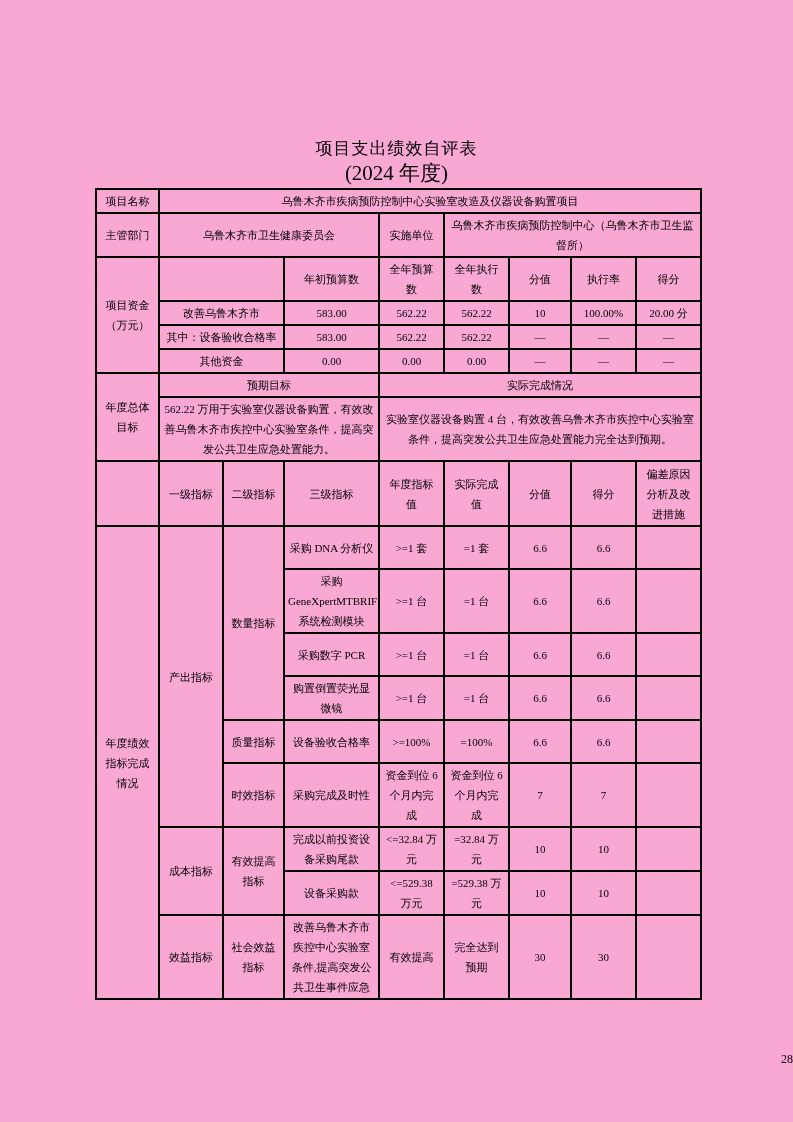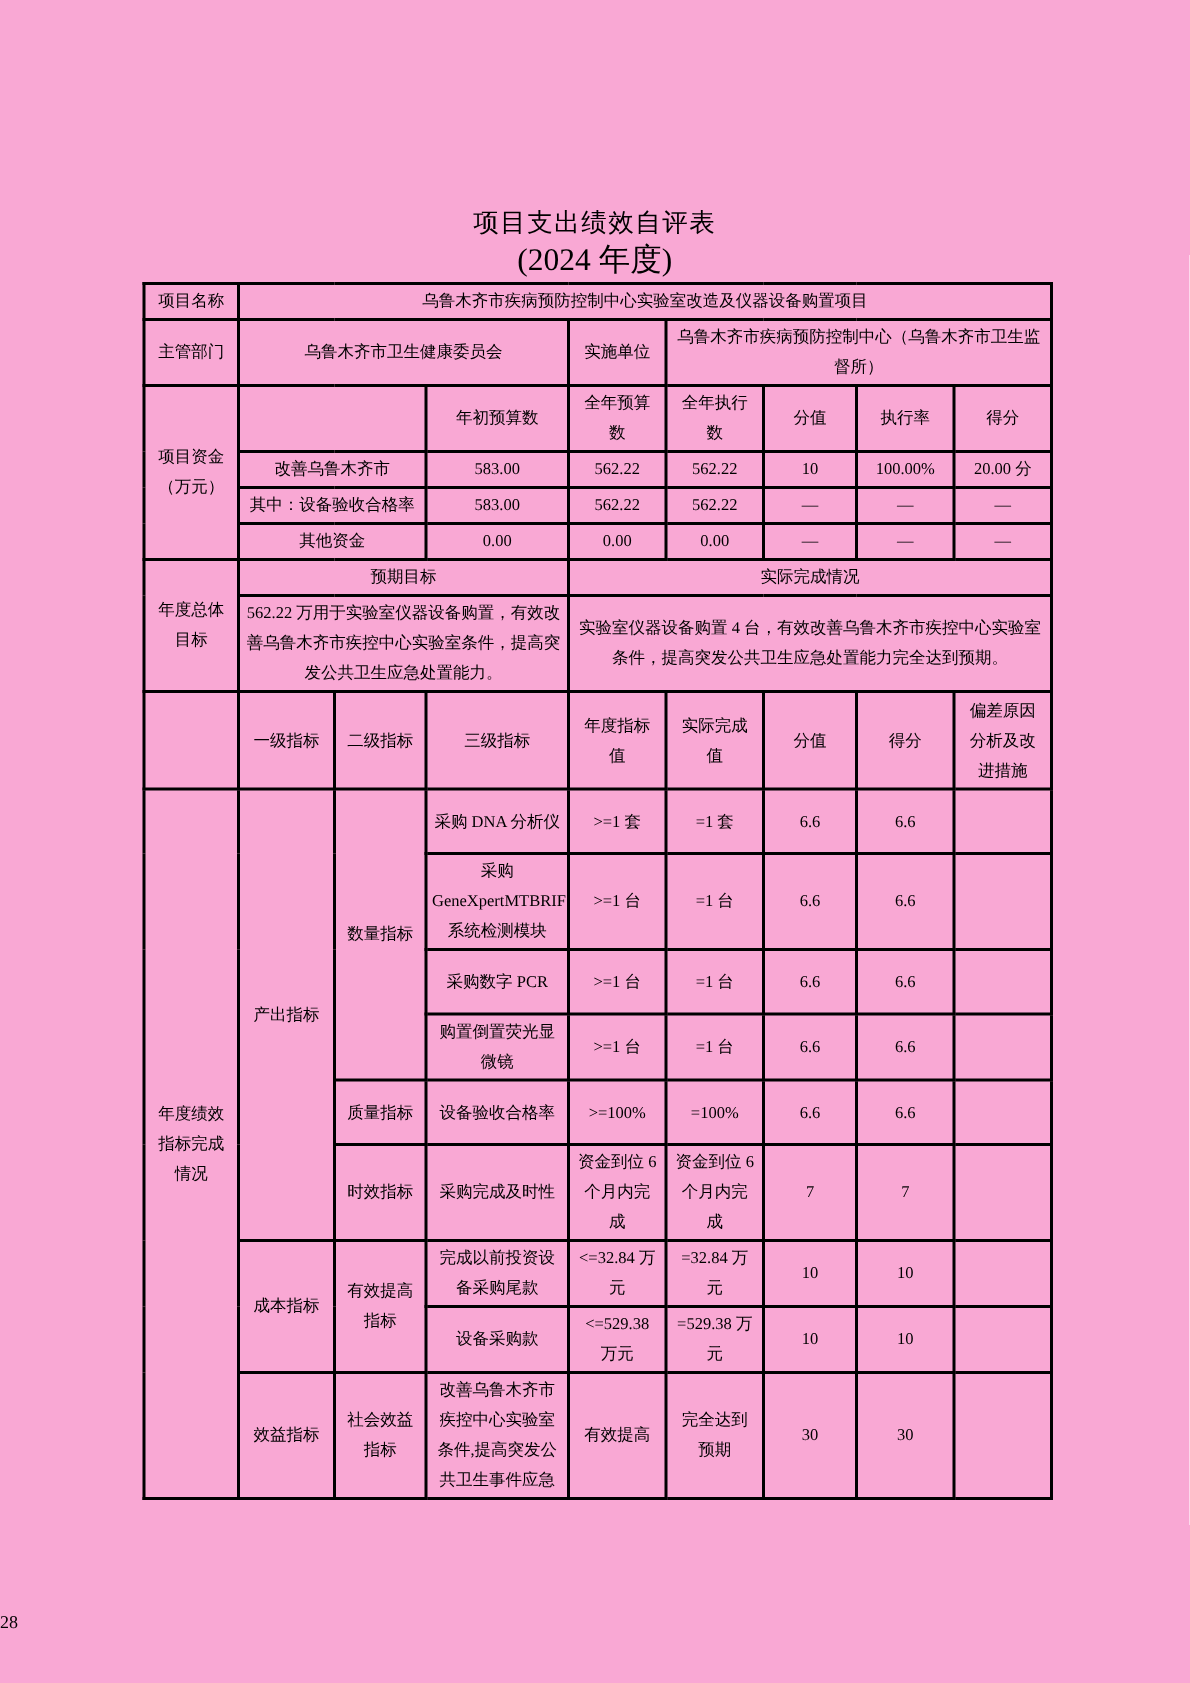--- a/index.html
+++ b/index.html
@@ -39,22 +39,22 @@
     line-height: 20px;
     text-align: center;
     vertical-align: middle;
     padding: 1px 3px;
     white-space: pre-line;
     overflow: hidden;
   }
   td.txt-left { text-align: left; padding: 2px 7px; white-space: normal; border-radius: 20px; }
   .pagenum {
     position: absolute;
-    top: 1074px; left: 0; right: 0;
-    text-align: left;
+    top: 1052px; left: 0; right: 0;
+    text-align: right;
     font-size: 12px;
   }
 </style>
 </head>
 <body>
 
 <div class="page">
 
   <div class="doc-title">项目支出绩效自评表</div>
   <div class="doc-subtitle">(2024 年度)</div>

